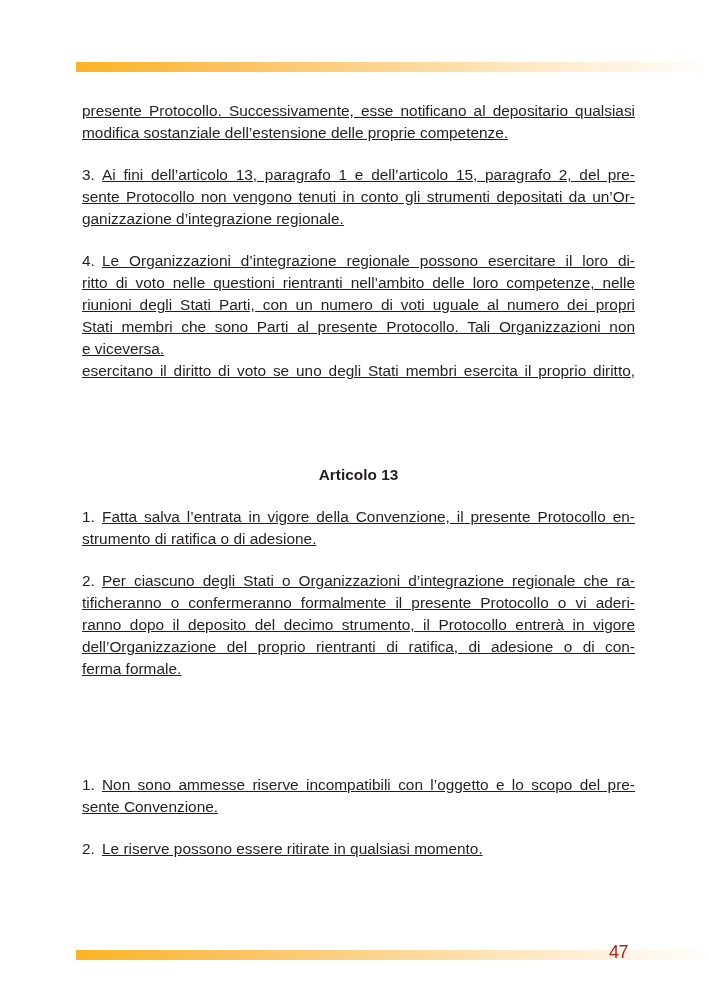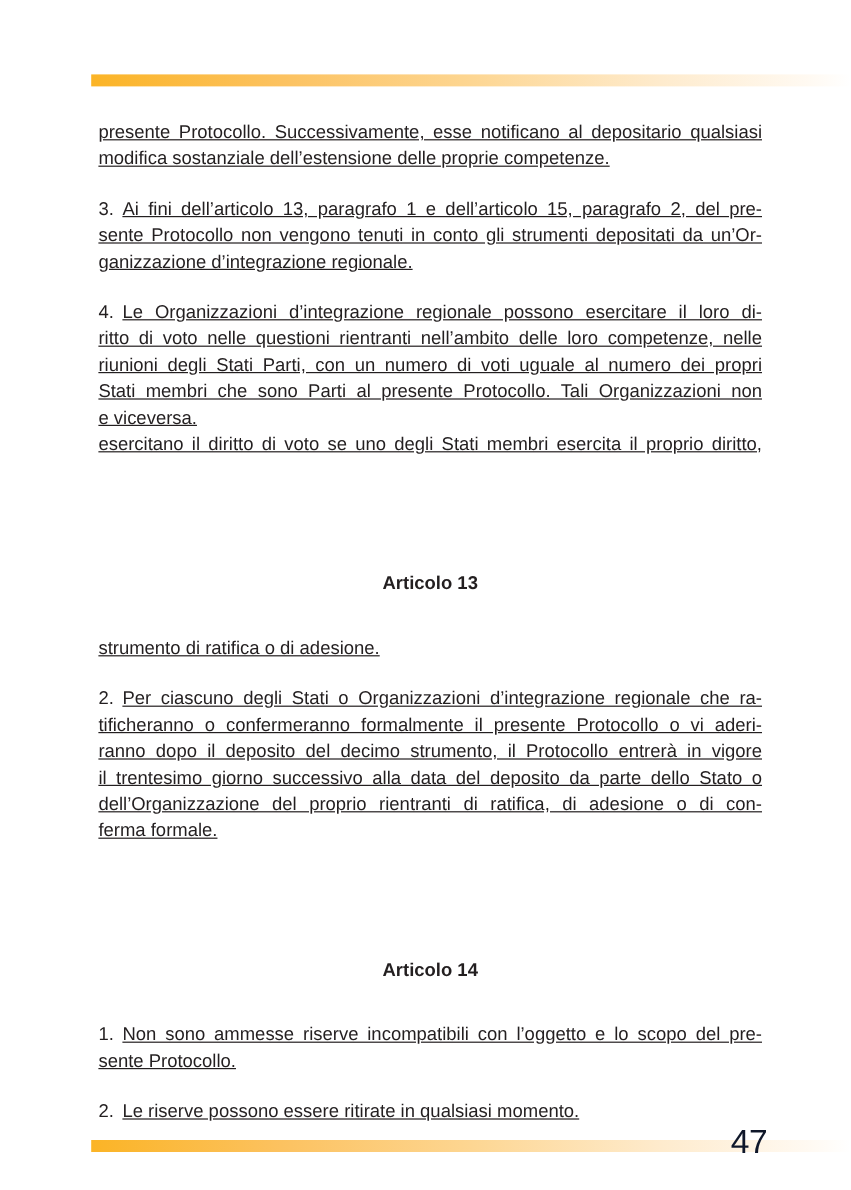--- a/index.html
+++ b/index.html
@@ -23,22 +23,22 @@
       background: linear-gradient(to right, #fbb426 0%, #fcc260 25%, #fdd692 50%, #feebcd 75%, #fffaf3 95%, #ffffff 100%);
     }
     .bar-top { top: 62px; }
     .bar-bottom { top: 950px; }
     .page-number {
       position: absolute;
       top: 937px;
       left: 609px;
       width: 40px;
       text-align: left;
-      font-size: 28px;
-      color: #0f172a;
+      font-size: 18px;
+      color: #b91c1c;
       font-family: "Liberation Sans", sans-serif;
       letter-spacing: -0.5px;
       line-height: 30px;
     }
     .content {
       position: absolute;
       left: 82px;
       top: 100px;
       width: 553px;
       font-size: 15.4px;
@@ -50,21 +50,21 @@
       margin: 0 0 20px 0;
     }
     .para .num {
       display: inline-block;
       width: 20px;
     }
     .heading {
       text-align: center;
       font-weight: bold;
       font-size: 15.4px;
-      margin: 16px;
+      margin: 4px;
     }
     .gap-lg { height: 58px; }
     .gap-h { height: 16px; }
     .line { display: block; text-align: justify; text-align-last: justify; white-space: nowrap; text-decoration: underline; }
     .line.last { text-align-last: left; }
   </style>
 </head>
 <body>
 
 <div class="bar bar-top"></div>
@@ -91,40 +91,39 @@
     <span class="line last">e viceversa.</span>
     <span class="line">esercitano il diritto di voto se uno degli Stati membri esercita il proprio diritto,</span>
   </div>
 
   <div class="gap-lg"></div>
 
   <h2 class="heading">Articolo 13</h2>
   <div class="gap-h"></div>
 
   <div class="para">
+    <span class="line"><span class="num">1.</span><span>Fatta salva l’entrata in vigore della Convenzione, il presente Protocollo en-</span></span>
     <span class="line last">strumento di ratifica o di adesione.</span>
   </div>
 
   <div class="para">
     <span class="line"><span class="num">2.</span><span>Per ciascuno degli Stati o Organizzazioni d’integrazione regionale che ra-</span></span>
     <span class="line">tificheranno o confermeranno formalmente il presente Protocollo o vi aderi-</span>
     <span class="line">ranno dopo il deposito del decimo strumento, il Protocollo entrerà in vigore</span>
-    <span class="line">il trentesimo giorno successivo alla data del deposito da parte dello Stato o</span>
     <span class="line">dell’Organizzazione del proprio rientranti di ratifica, di adesione o di con-</span>
     <span class="line last">ferma formale.</span>
   </div>
 
   <div class="gap-lg"></div>
 
-  <h2 class="heading">Articolo 14</h2>
   <div class="gap-h"></div>
 
   <div class="para">
     <span class="line"><span class="num">1.</span><span>Non sono ammesse riserve incompatibili con l’oggetto e lo scopo del pre-</span></span>
-    <span class="line last">sente Protocollo.</span>
+    <span class="line last">sente Convenzione.</span>
   </div>
 
   <div class="para">
     <span class="line last"><span class="num">2.</span><span>Le riserve possono essere ritirate in qualsiasi momento.</span></span>
   </div>
 
 </div>
 
 <div class="bar bar-bottom"></div>
 <div class="page-number">47</div>

